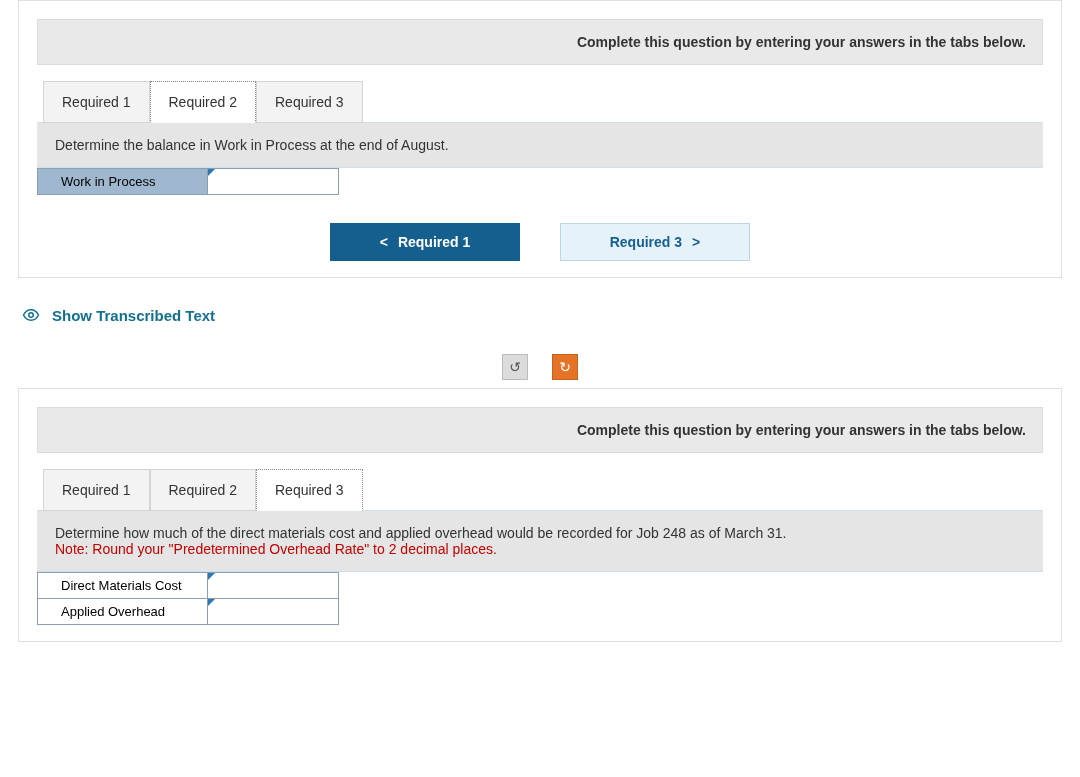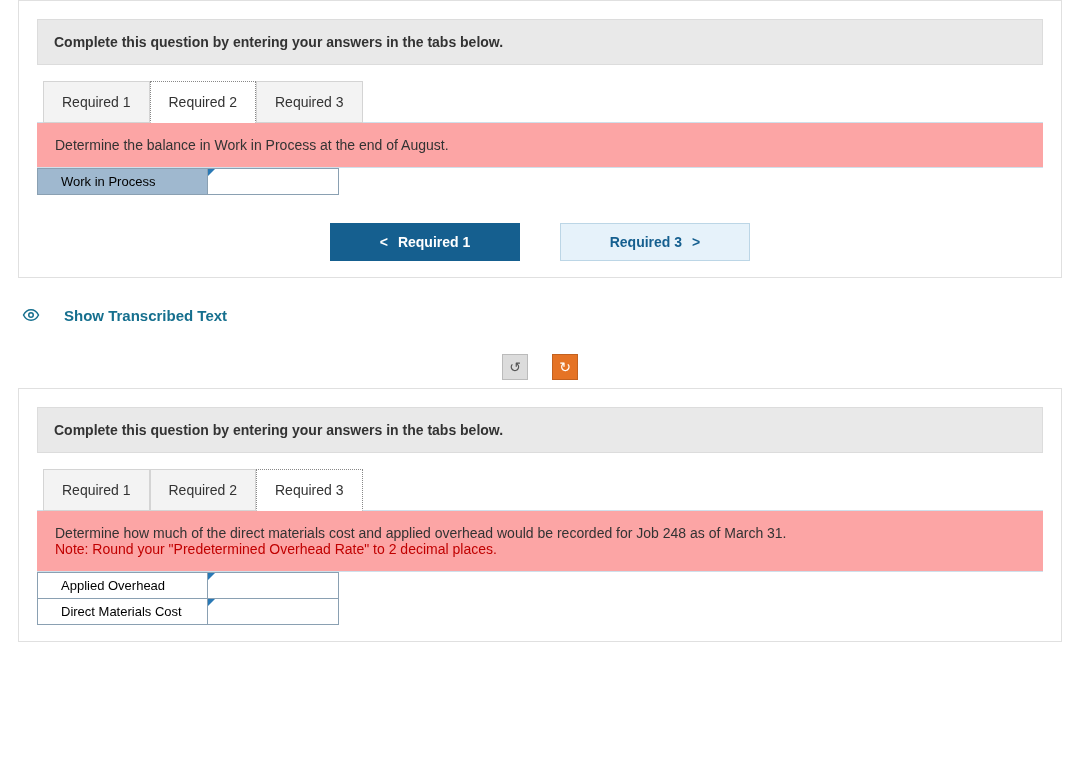--- a/index.html
+++ b/index.html
@@ -16,20 +16,21 @@
     margin: 0 18px 20px 18px;
     padding: 0 0 16px 0;
     background: #fff;
   }
   .instruction-bar {
     background: #e9e9e9;
     border: 1px solid #dcdcdc;
     margin: 18px 18px 16px 18px;
     padding: 14px 16px;
     font-weight: bold;
+    text-align: right;
   }
   .tabs {
     display: flex;
     margin: 0 0 0 24px;
     position: relative;
     z-index: 2;
   }
   .tab {
     padding: 12px 18px;
     border: 1px solid #d4d4d4;
@@ -42,21 +43,21 @@
     background: #fff;
     border-bottom-color: #fff;
     border-left-style: dotted;
     border-right-style: dotted;
     border-top-style: dotted;
     border-left-color: #888;
     border-right-color: #888;
     border-top-color: #888;
   }
   .question-bar {
-    background: #fca5a5;
+    background: #e5e5e5;
     border-top: 1px solid #cfe0eb;
     border-bottom: 1px solid #cfe0eb;
     padding: 14px 18px;
     font-family: Verdana, sans-serif;
     margin: 0 18px 0 18px;
   }
   .question-bar .note { color: #c00000; }
   .answer-table {
     border-collapse: collapse;
     margin: 0 18px;
@@ -113,21 +114,21 @@
   }
   .nav-btn.next {
     background: #e6f2fa;
     color: #155f8f;
     border: 1px solid #bcd6e6;
   }
   .nav-btn .chev { font-weight: bold; }
   .show-transcribed {
     display: inline-flex;
     align-items: center;
-    gap: 24px;
+    gap: 12px;
     color: #156f8e;
     font-weight: bold;
     margin: 8px 0 30px 22px;
     cursor: pointer;
     font-size: 15px;
   }
   .eye-icon {
     width: 18px; height: 18px;
   }
   .undo-redo {
@@ -216,28 +217,28 @@
   </div>
 
   <div class="question-bar">
     <span>Determine how much of the direct materials cost and applied overhead would be recorded for Job 248 as of March 31.</span><br>
     <span class="note">Note: Round your "Predetermined Overhead Rate" to 2 decimal places.</span>
   </div>
 
   <table class="answer-table">
     <tbody>
         <tr>
-      <td class="label" style="background:#fff">Applied Overhead</td>
+      <td class="label" style="background:#fff">Direct Materials Cost</td>
       <td class="input-cell">
         <span class="corner-mark"></span>
         <input type="text" value="" style="">
       </td>
     </tr>
     <tr>
-      <td class="label" style="background:#fff">Direct Materials Cost</td>
+      <td class="label" style="background:#fff">Applied Overhead</td>
       <td class="input-cell">
         <span class="corner-mark"></span>
         <input type="text" value="" style="">
       </td>
     </tr>
   </tbody>
     </table>
 </div>
 
 

